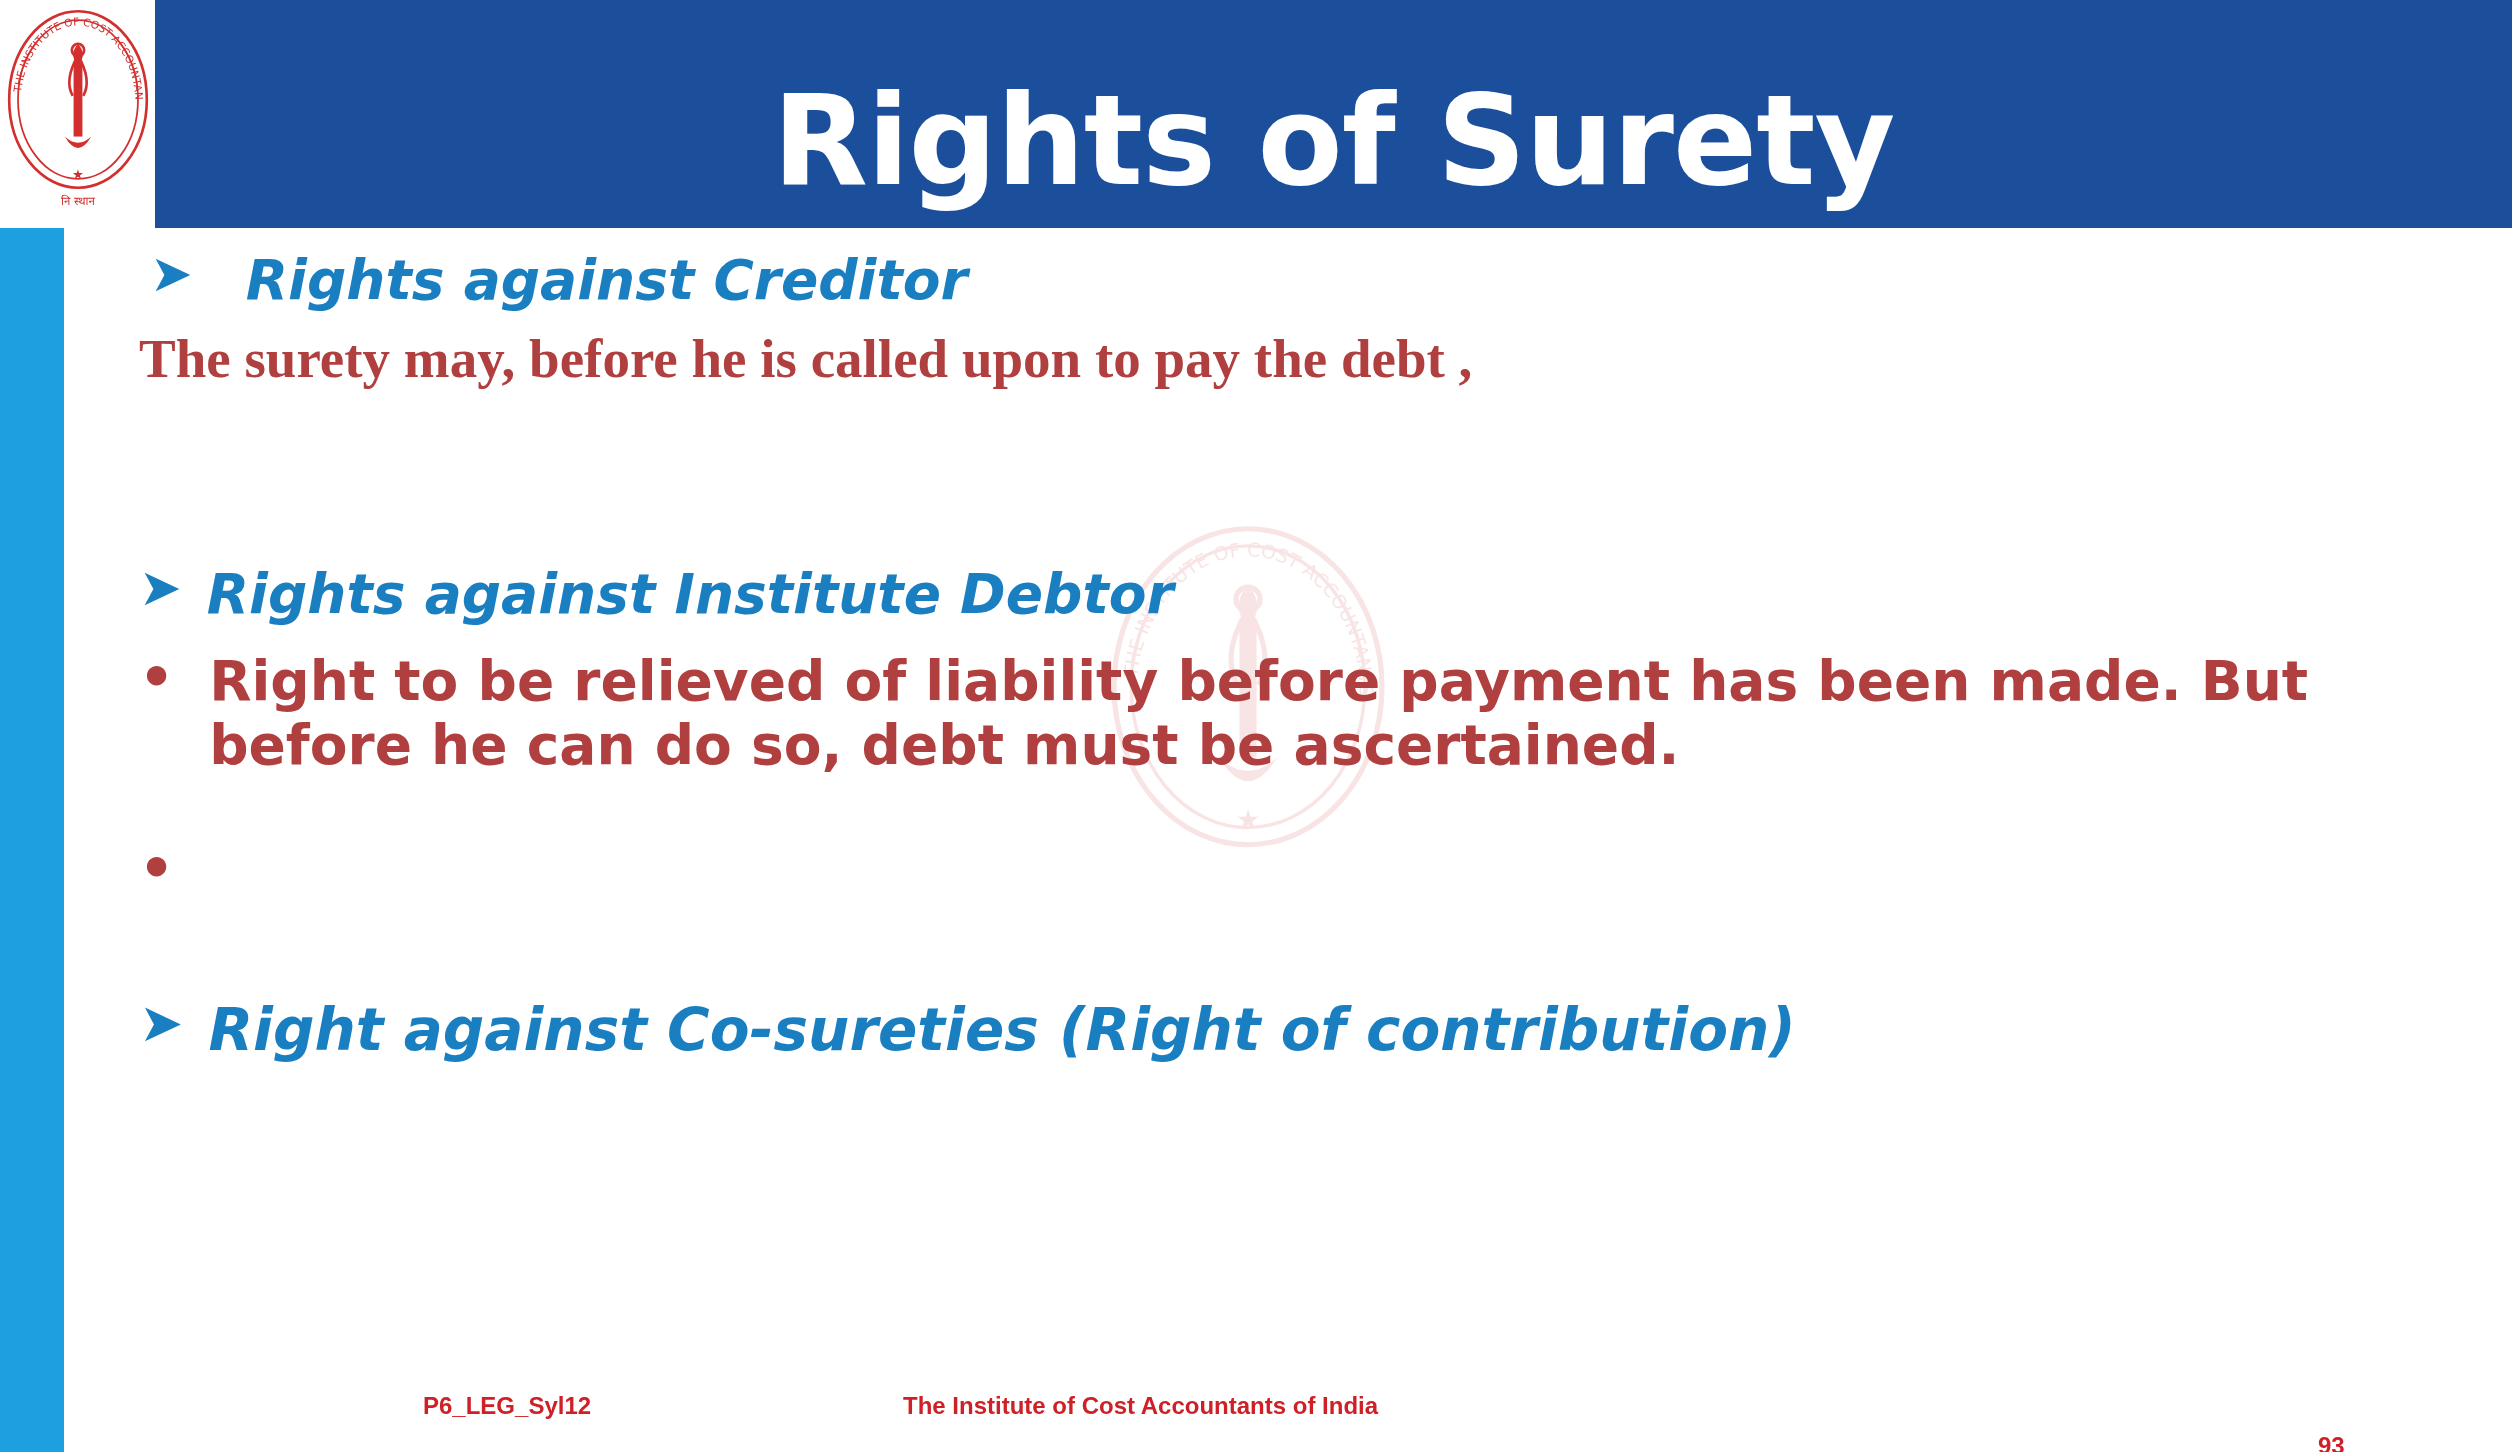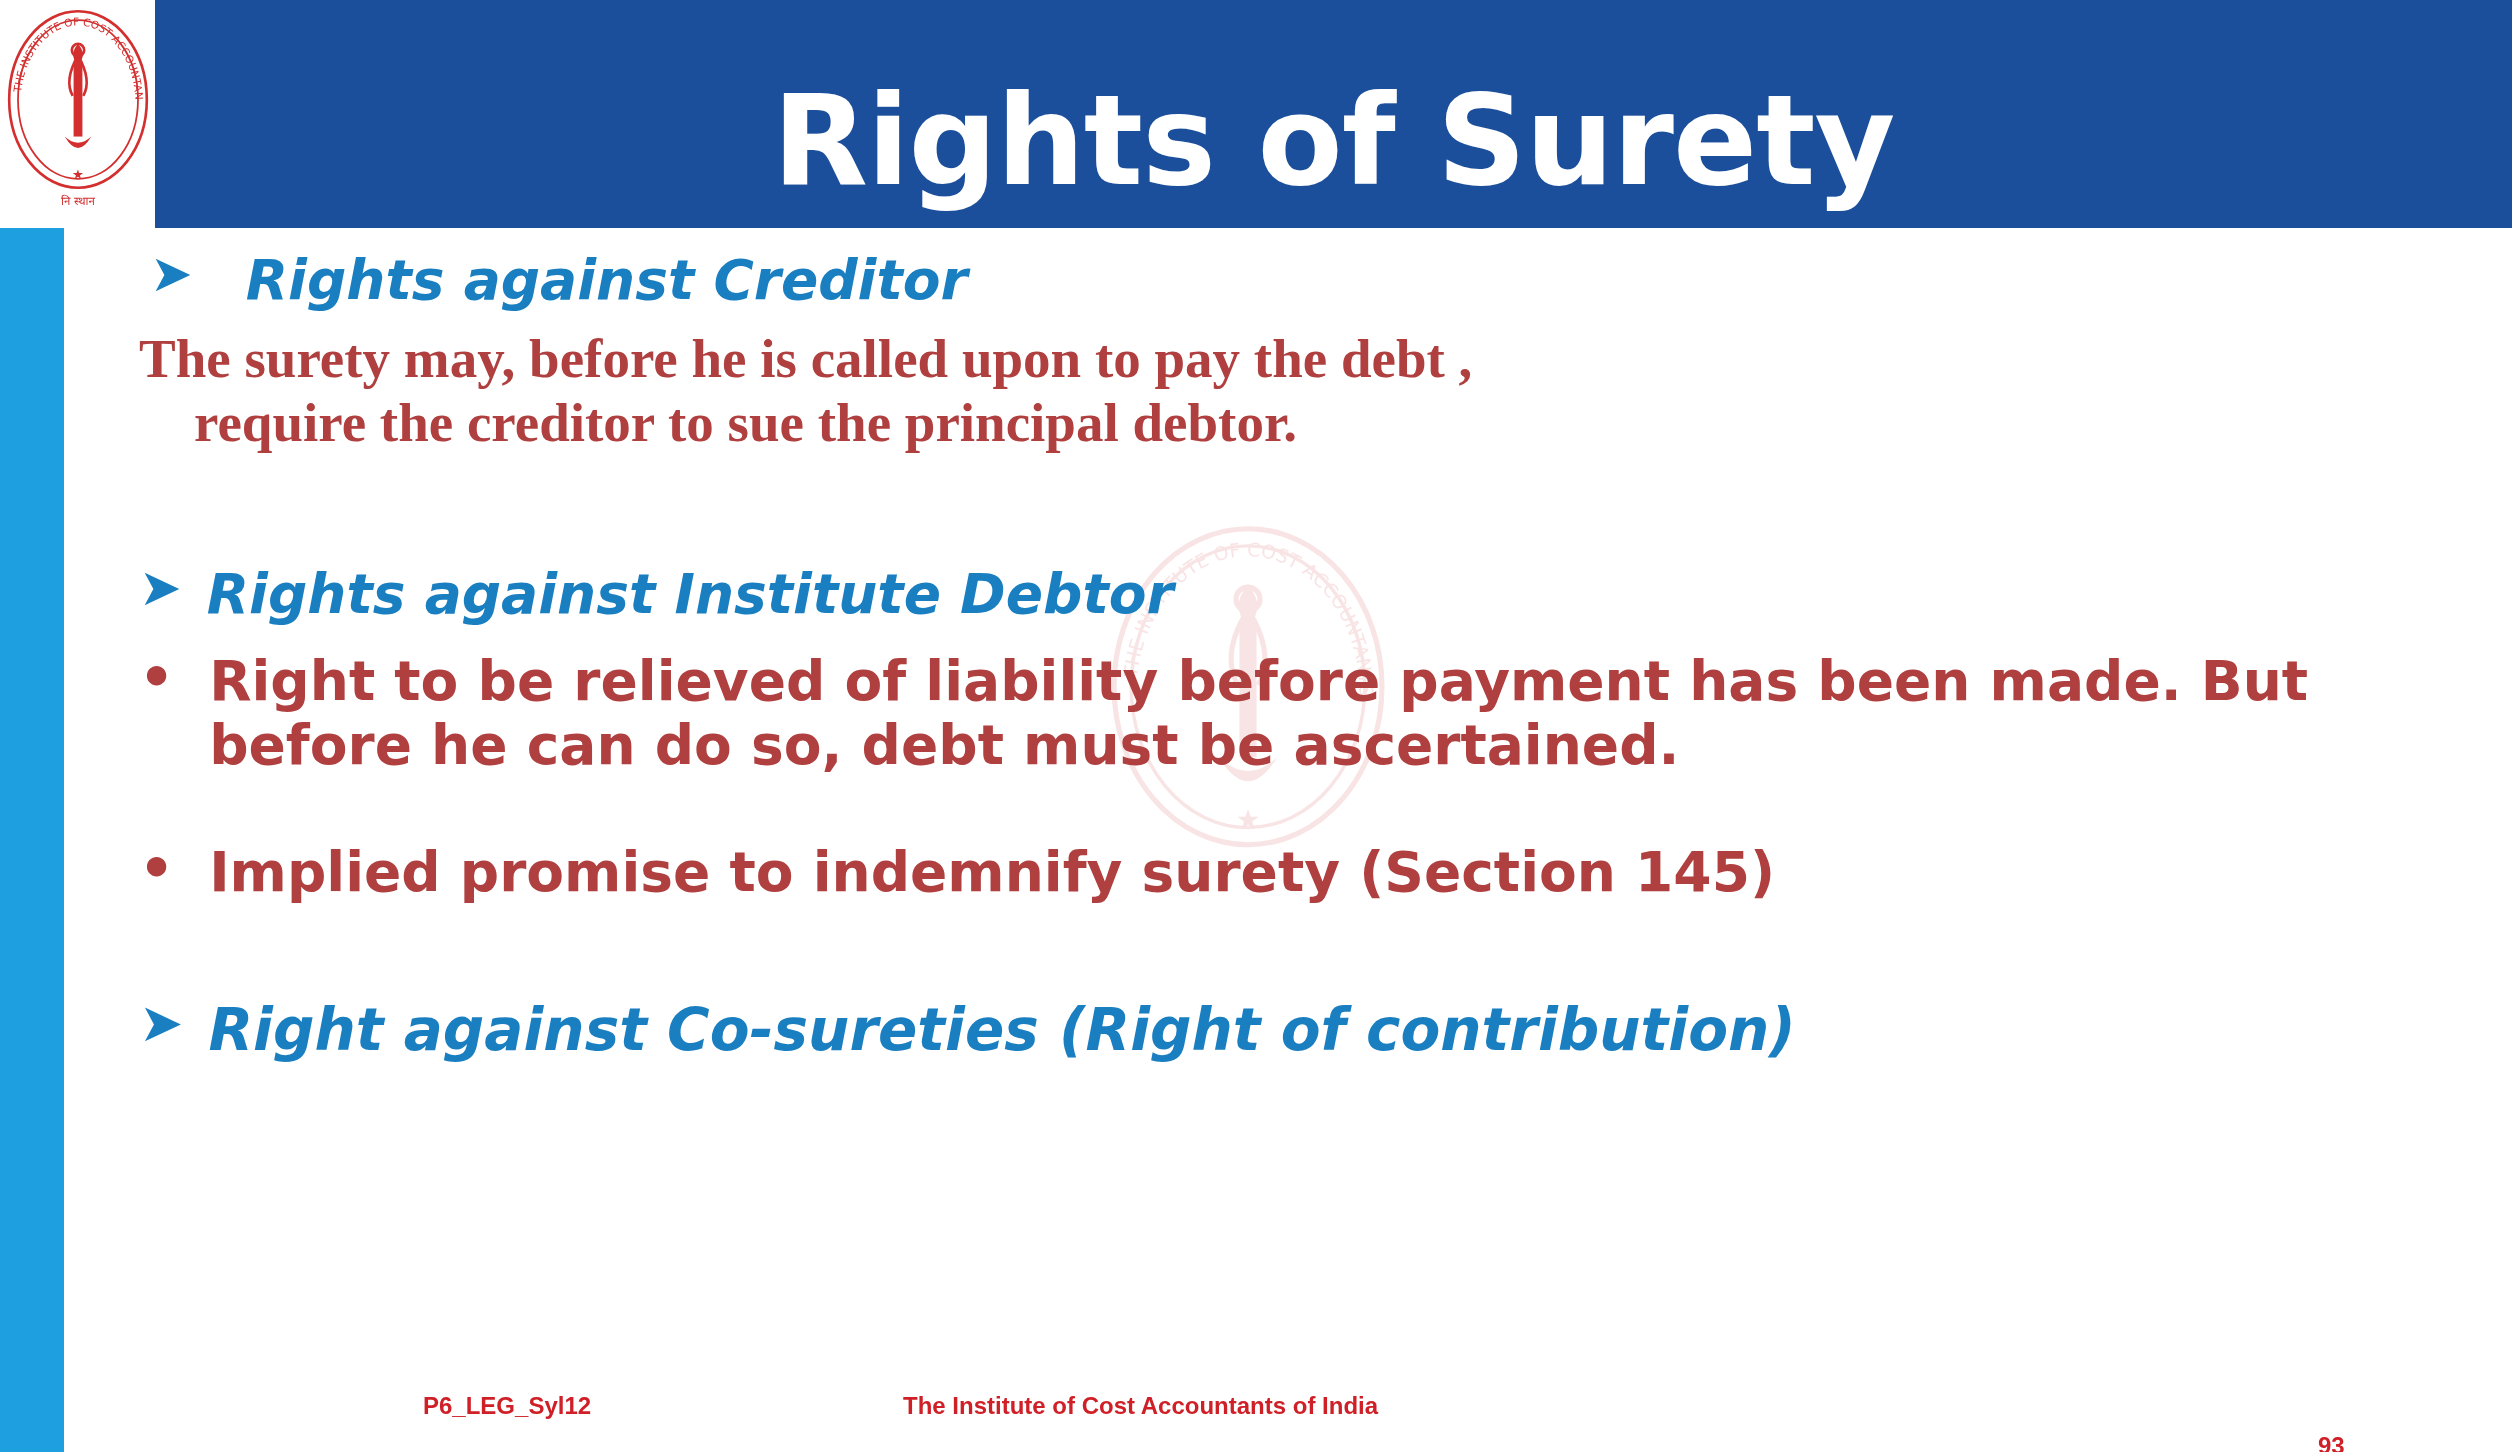--- a/index.html
+++ b/index.html
@@ -157,36 +157,34 @@
 
 <div id="content">
 
   <div id="h1" class="hl">
     <span class="chev">➤</span>
     <span>Rights against Creditor</span>
   </div>
 
   <div id="p1">
     <span>The surety may, before he is called upon to pay the debt ,</span>
-    <span class="ind">require the creditor to sue the principal debtor.</span>
   </div>
 
   <div id="h2" class="hl">
     <span class="chev">➤</span>
     <span>Rights against Institute Debtor</span>
   </div>
 
   <div id="b1" class="bul">
     <span class="dot">•</span>
     <span>Right to be relieved of liability before payment has been made. But before he can do so, debt must be ascertained.</span>
   </div>
 
   <div id="b2" class="bul">
     <span class="dot">•</span>
-    <span>Implied promise to indemnify surety (Section 145)</span>
   </div>
 
   <div id="h3" class="hl">
     <span class="chev">➤</span>
     <span>Right against Co-sureties (Right of contribution)</span>
   </div>
 
 </div>
 
 <div id="footer">

